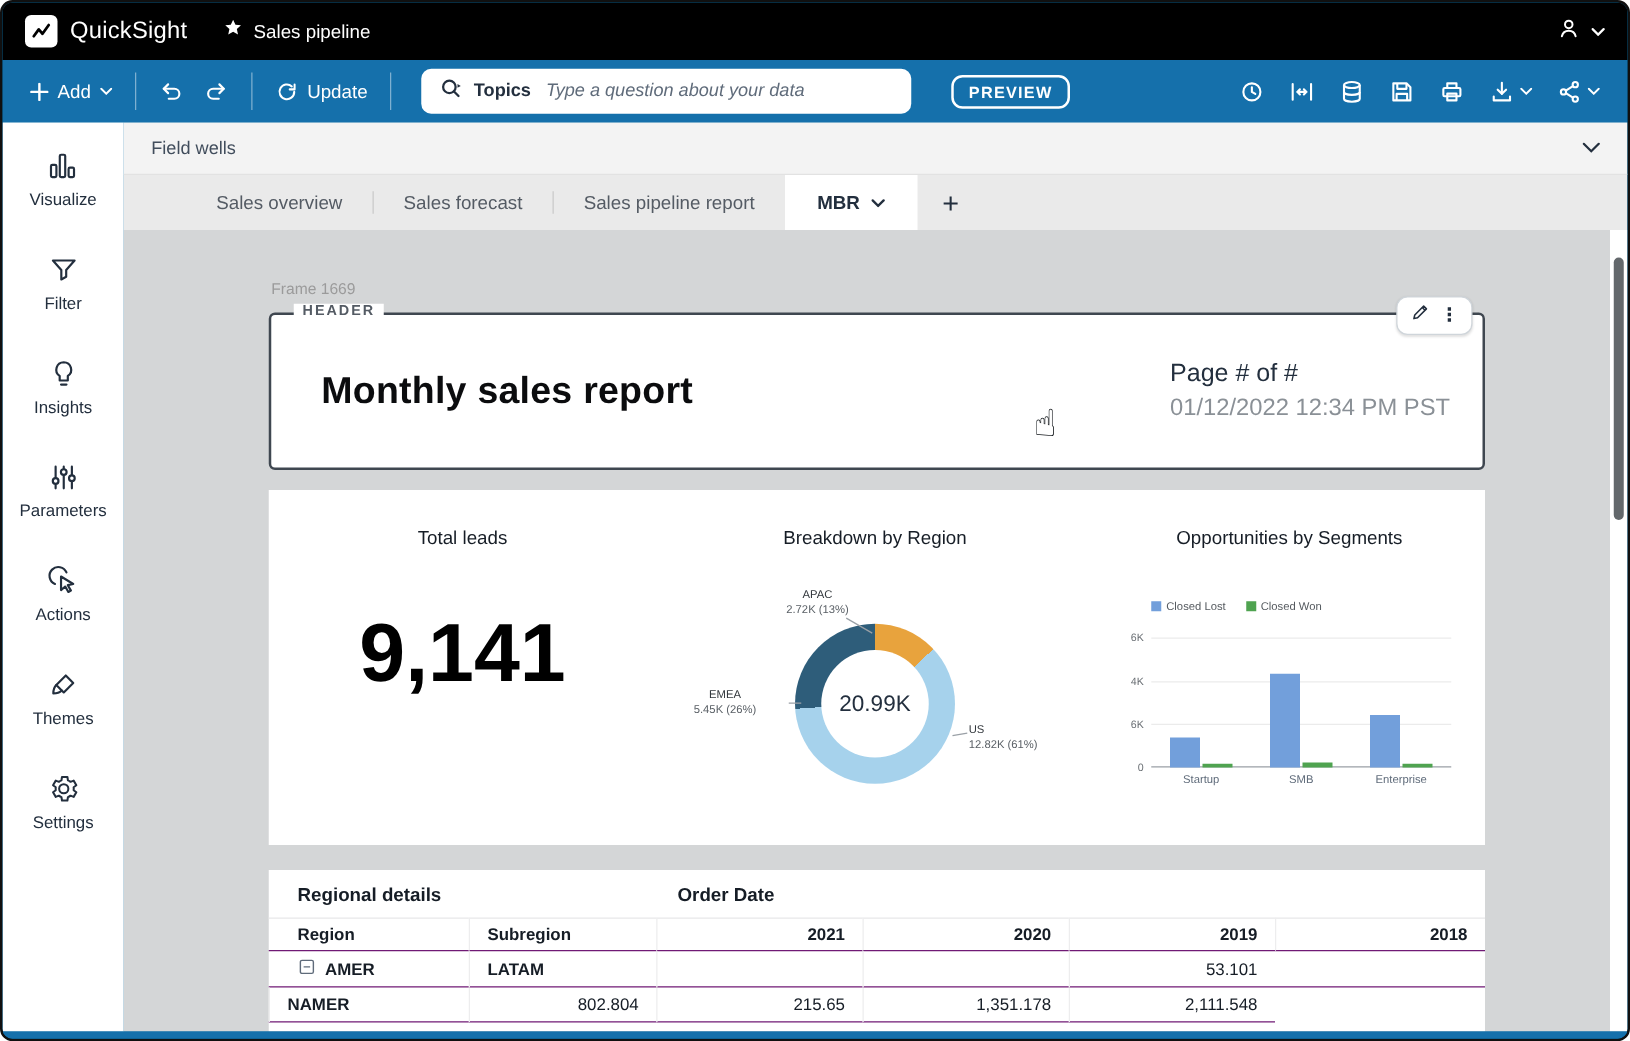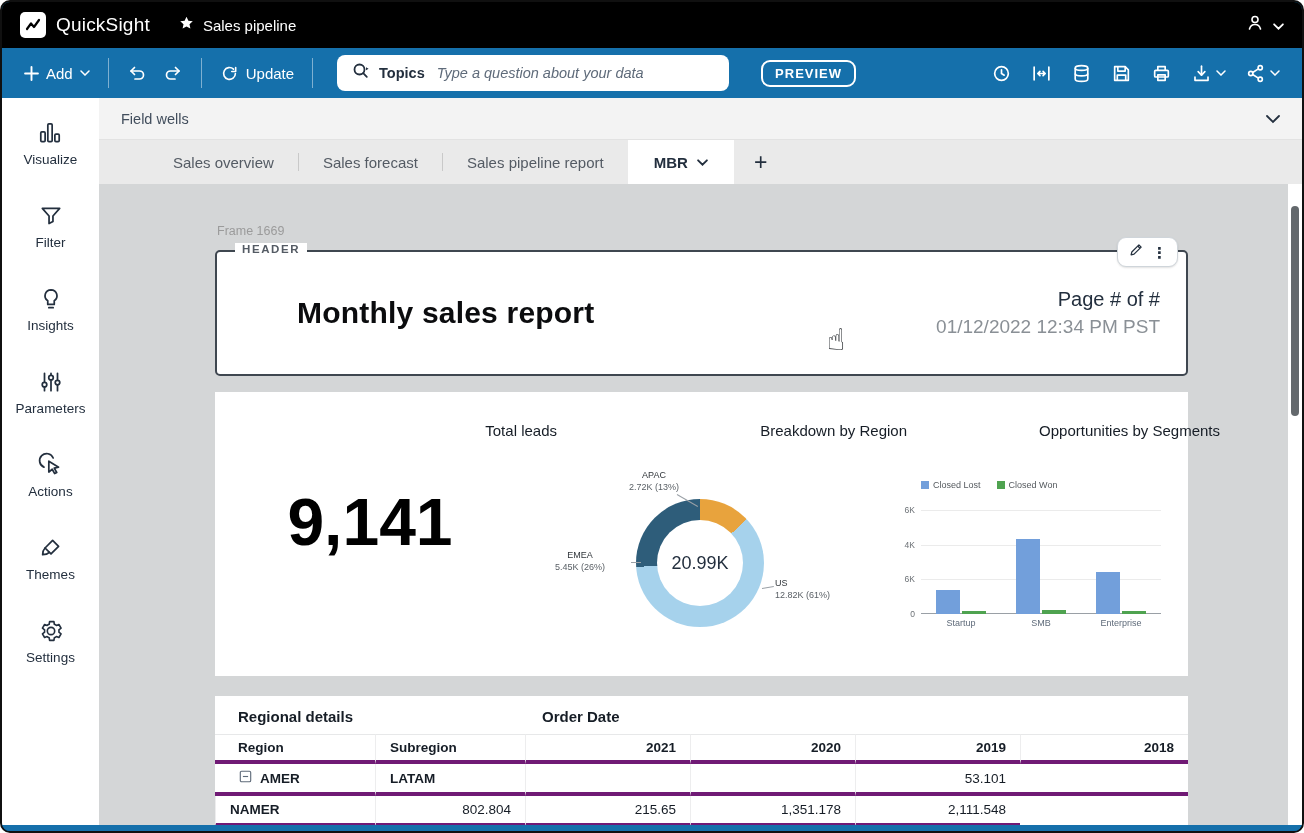--- a/index.html
+++ b/index.html
@@ -45,35 +45,35 @@
   .scroll-track { position:absolute; right:0; top:0; bottom:0; width:14px; background:#fff; }
   .scroll-thumb { position:absolute; right:3px; top:22px; width:8px; height:210px; background:#63686c; border-radius:4px; cursor:pointer; }
 
   .sheet { position:absolute; left:116px; top:0; width:973px; height:100%; }
   .frame-label { position:absolute; left:2px; top:40px; font-size:12.5px; color:#9b9b9b; }
 
   
   .header-box { position:absolute; left:0; top:66px; width:100%; height:126px; background:#fff; border:2.5px solid #3f4750; border-radius:5px; }
   .header-legend { position:absolute; top:-9px; left:18px; background:#fff; padding:0 7px; font-size:11.5px; letter-spacing:1.6px; color:#545b64; font-weight:600; }
   .header-inner { display:flex; height:100%; align-items:center; padding:0 26px 0 40px; }
-  .header-title { font-size:30px; font-weight:600; color:#0b0c0e; letter-spacing:.2px;margin-left:40px; }
-  .header-right { margin-left:auto; text-align:right; }
+  .header-title { font-size:30px; font-weight:600; color:#0b0c0e; letter-spacing:.2px; }
+  .header-right { margin-left:auto; }
   .page-label { font-size:20px; color:#232f3e; }
   .timestamp { font-size:19px; color:#8a9096; margin-top:5px; }
   .edit-pill { position:absolute; top:-15px; right:8px; background:#fff; border:1px solid #cfd5da; border-radius:9px; display:flex; align-items:center; gap:8px; padding:4px 10px; box-shadow:0 1px 2px rgba(0,0,0,.12); }
   .kebab { font-size:15px; font-weight:700; color:#232f3e; line-height:1; cursor:pointer; }
   .hand-cursor { position:absolute; left:612px; top:138px; font-size:30px; color:#15191d; font-family:"DejaVu Sans",sans-serif; }
 
   
   .charts-panel { position:absolute; left:0; top:208px; width:100%; height:284px; background:#fff; }
   .chart-col { position:absolute; top:0; height:100%; }
   .col-kpi { left:0; width:310px; }
   .col-pie { left:310px; width:350px; }
   .col-bar { left:660px; width:313px; }
-  .chart-title { position:absolute; top:30px; width:100%; text-align:right; font-size:15px; color:#161d26;margin-left:32px; }
+  .chart-title { position:absolute; top:30px; width:100%; text-align:center; font-size:15px; color:#161d26; }
   .kpi-value { position:absolute; top:92px; width:100%; text-align:center; font-size:66px; font-weight:700; color:#000; }
 
   .donut { position:absolute; left:111px; top:107px; width:128px; height:128px; border-radius:50%; }
   .donut-hole { position:absolute; left:50%; top:50%; transform:translate(-50%,-50%); width:86px; height:86px; background:#fff; border-radius:50%; display:flex; align-items:center; justify-content:center; font-size:18px; color:#232f3e; }
   .callout { position:absolute; font-size:9px; color:#31363b; line-height:1.3; }
   .callout .cval { color:#5a6066; }
   .co-apac { left:84px; top:78px; width:90px; text-align:center; }
   .co-emea { left:6px; top:158px; width:98px; text-align:center; }
   .co-us { left:250px; top:186px; width:90px; text-align:left; }
   .co-line { position:absolute; height:1px; background:#9aa0a6; transform-origin:left center; }
@@ -92,21 +92,21 @@
   .bar { width:24px; }
   .x-label { position:absolute; top:108px; width:80px; text-align:center; font-size:9px; color:#5f6b7a; }
 
   
   .table-panel { position:absolute; left:0; top:512px; width:100%; bottom:0; background:#fff; }
   .tbl-titles { position:relative; height:38px; }
   .tbl-title { position:absolute; top:12px; font-size:15px; font-weight:700; color:#161d26; }
   .t-regional { left:23px; }
   .t-orderdate { left:327px; }
   .tbl-grid { display:grid; grid-template-columns:160px 150px 165px 165px 165px 168px; }
-  .cell { font-size:13.5px; color:#161d26; padding:6px 14px; border-bottom:4px solid #701a75; display:flex; align-items:center; }
+  .cell { font-size:13.5px; color:#161d26; padding:6px 14px; border-bottom:1px solid #701a75; display:flex; align-items:center; }
   .th { font-weight:700; border-top:1px solid #e7e8e9; padding-top:5px; padding-bottom:5px; }
   .num { justify-content:flex-end; text-align:right; border-left:1px solid #ededee; }
   .sub { border-left:1px solid #ededee; font-weight:700; }
   .region-cell { font-weight:700; gap:8px; padding-left:24px; }
 
   .bottom-strip { height:6px; }
 </style>
 </head>
 <body>
 

